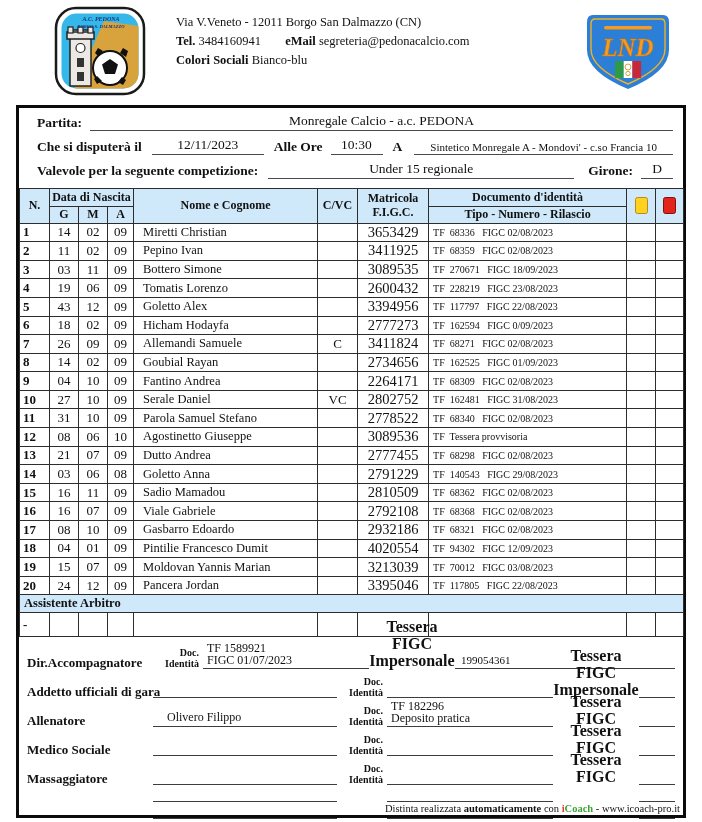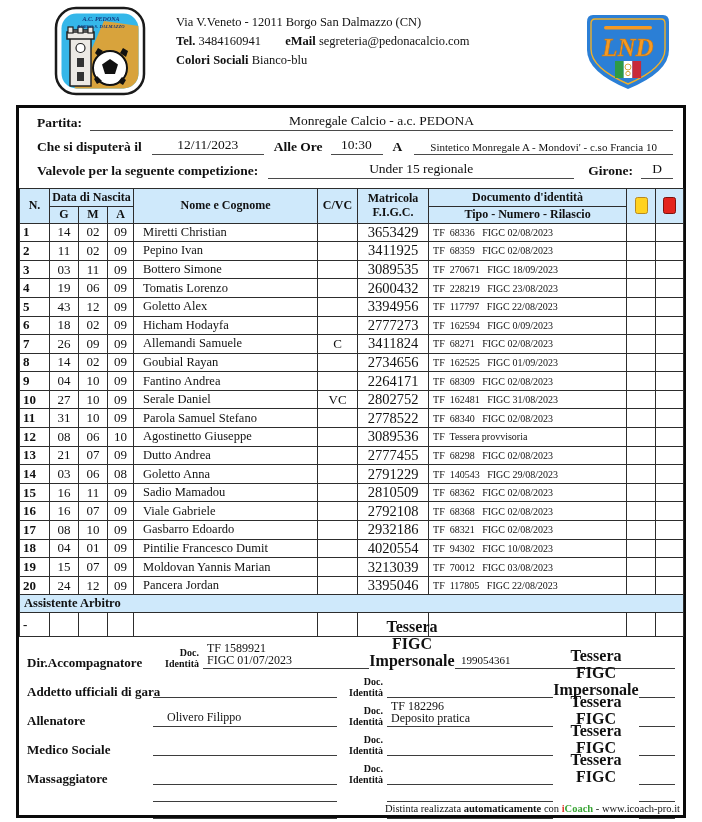--- a/index.html
+++ b/index.html
@@ -403,21 +403,21 @@
             <td class="c-card"></td>
           </tr>
           <tr class="p-row">
             <td class="c-n">18</td>
             <td class="c-d">04</td>
             <td class="c-d">01</td>
             <td class="c-d">09</td>
             <td class="c-name">Pintilie Francesco Dumit</td>
             <td class="c-cvc"></td>
             <td class="c-matr">4020554</td>
-            <td class="c-doc">TF  94302   FIGC 10/08/2023</td>
+            <td class="c-doc">TF  94302   FIGC 12/09/2023</td>
             <td class="c-card"></td>
             <td class="c-card"></td>
           </tr>
           <tr class="p-row">
             <td class="c-n">19</td>
             <td class="c-d">15</td>
             <td class="c-d">07</td>
             <td class="c-d">09</td>
             <td class="c-name">Moldovan Yannis Marian</td>
             <td class="c-cvc"></td>

